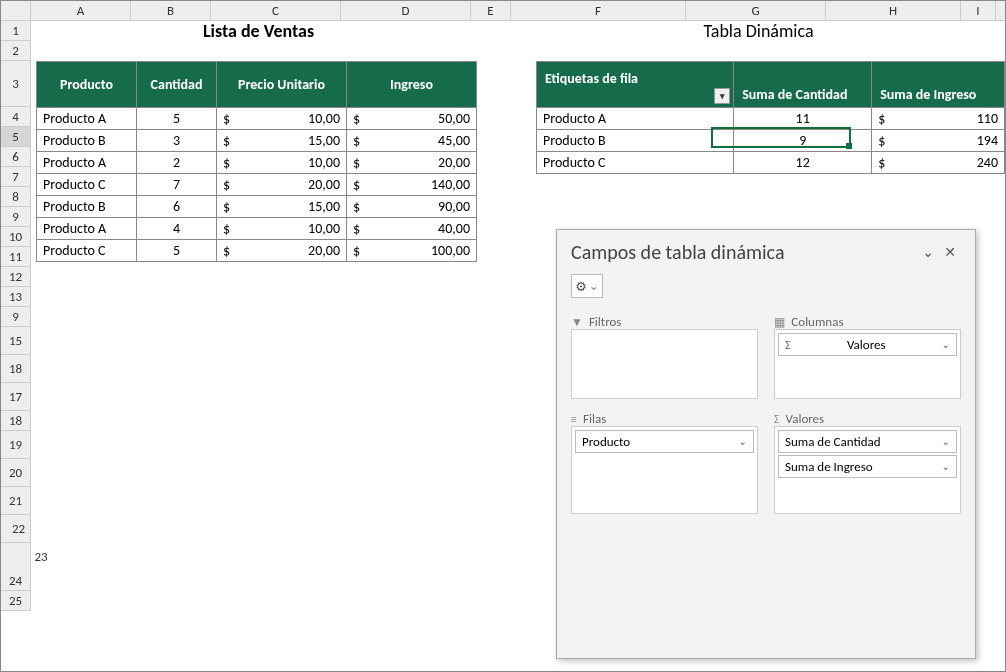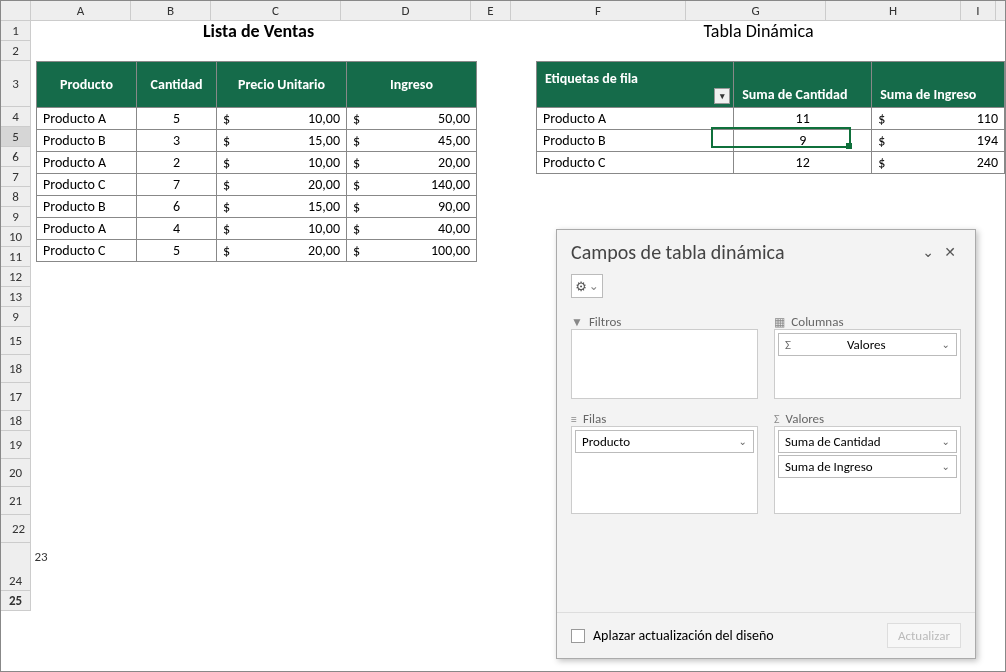--- a/index.html
+++ b/index.html
@@ -80,21 +80,21 @@
       <div class="row-h" style="height: 28px;">15</div>
       <div class="row-h" style="height: 28px;">18</div>
       <div class="row-h" style="height: 28px;">17</div>
       <div class="row-h" style="height: 20px;">18</div>
       <div class="row-h" style="height: 28px;">19</div>
       <div class="row-h" style="height: 28px;">20</div>
       <div class="row-h" style="height: 28px;">21</div>
       <div class="row-h" style="height: 28px; padding-left: 6px;">22</div>
       <div class="row-h" style="height: 28px; margin-left: 40px;">23</div>
       <div class="row-h" style="height: 20px;">24</div>
-      <div class="row-h" style="height: 20px; font-weight: bold;">25</div>
+      <div class="row-h" style="height: 20px;">25</div>
     </div>
 
   <div class="grid">
     <div class="title1">Lista de Ventas</div>
     <div class="title2">Tabla Dinámica</div>
 
     <table class="sales" id="salesTable">
         <thead>
           <tr>
             <th style="width: 100px;">Producto</th>
@@ -319,20 +319,15 @@
                 <span>Suma de Cantidad</span>
                 <span class="chev">⌄</span>
               </div>
               <div class="field">
                 <span>Suma de Ingreso</span>
                 <span class="chev">⌄</span>
               </div>
             </div>
         </div>
       </div>
-      <div class="pane-foot">
-        <div class="chk"></div>
-        <span>Aplazar actualización del diseño</span>
-        <div class="upd">Actualizar</div>
-      </div>
     </div>
   </div>
 </div>
 
 </body></html>

